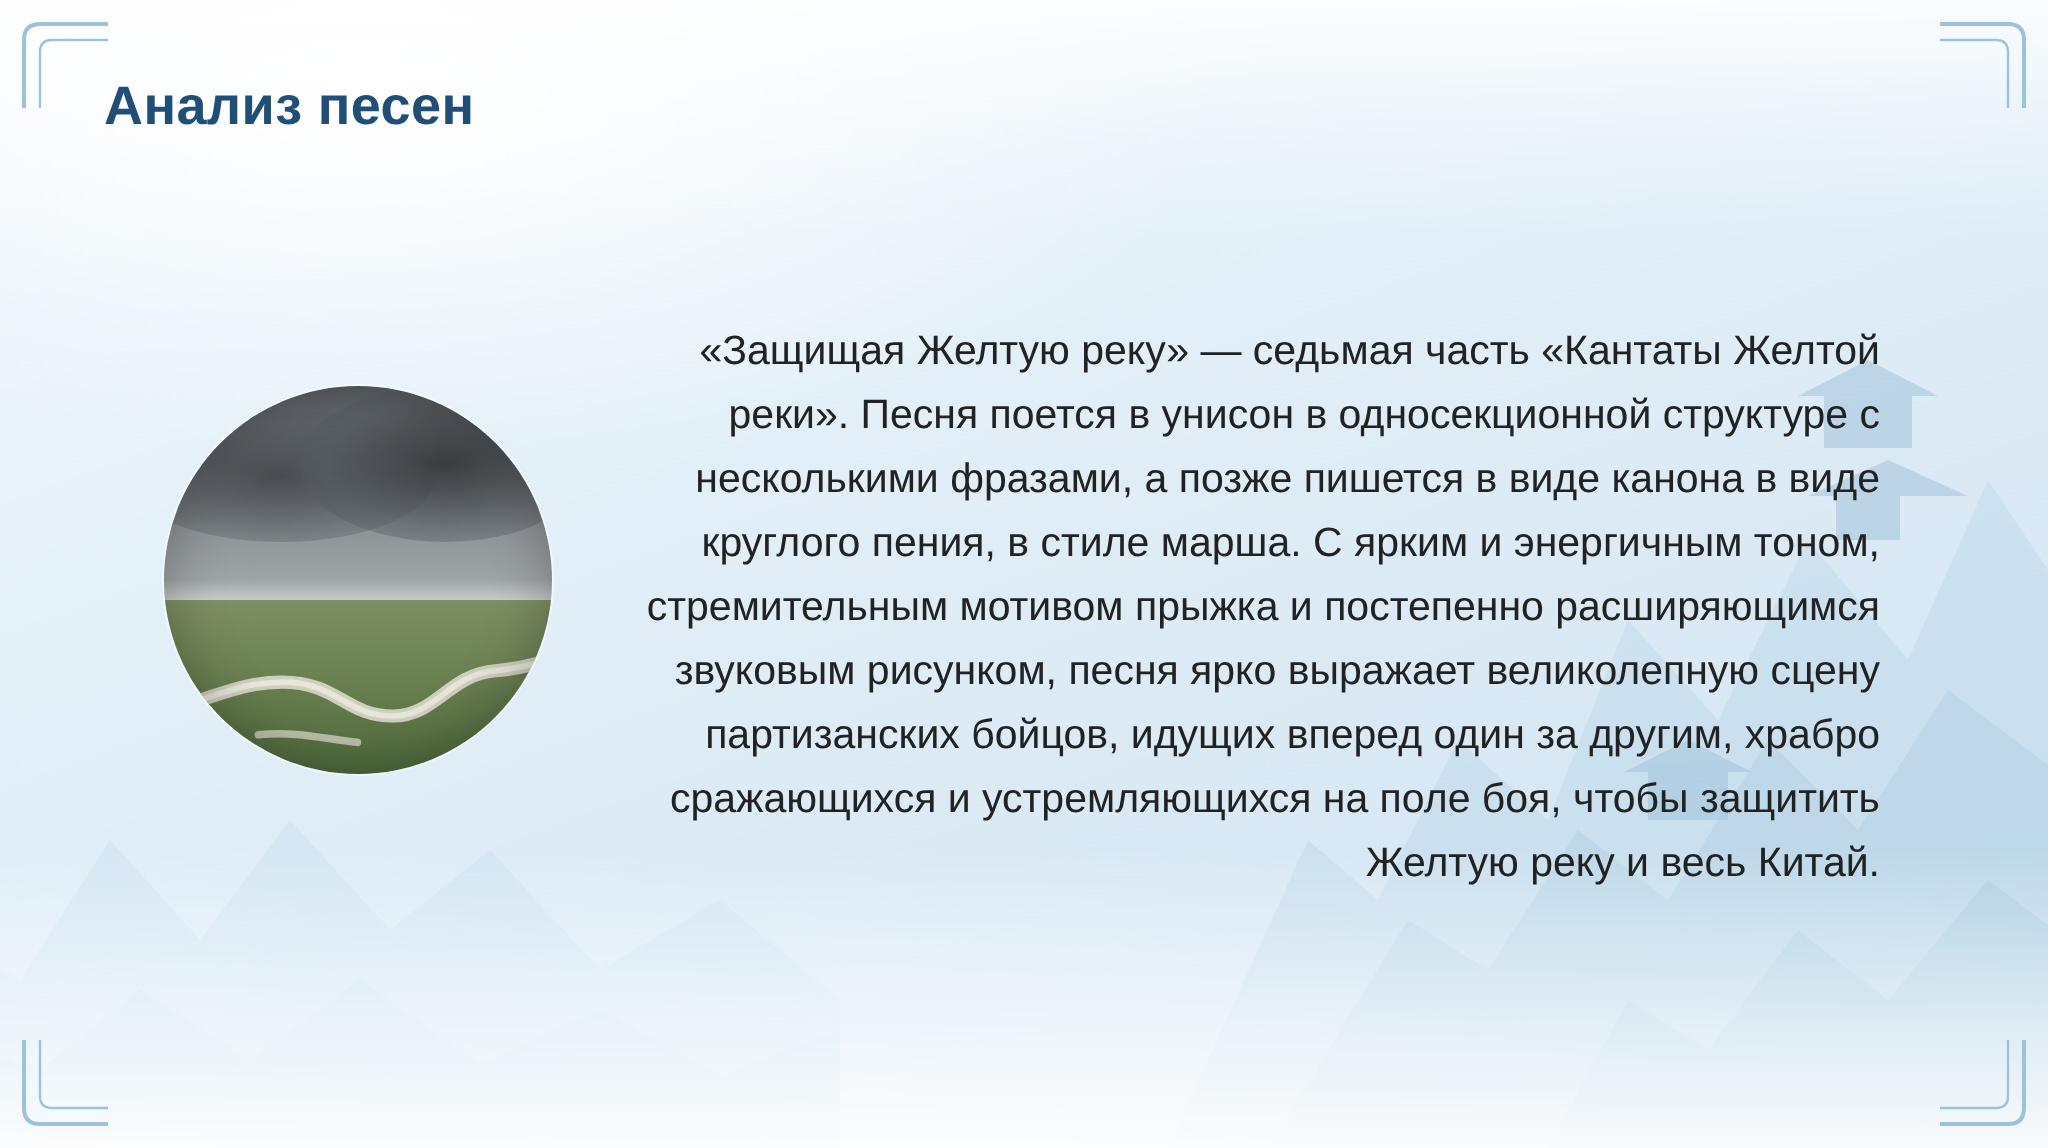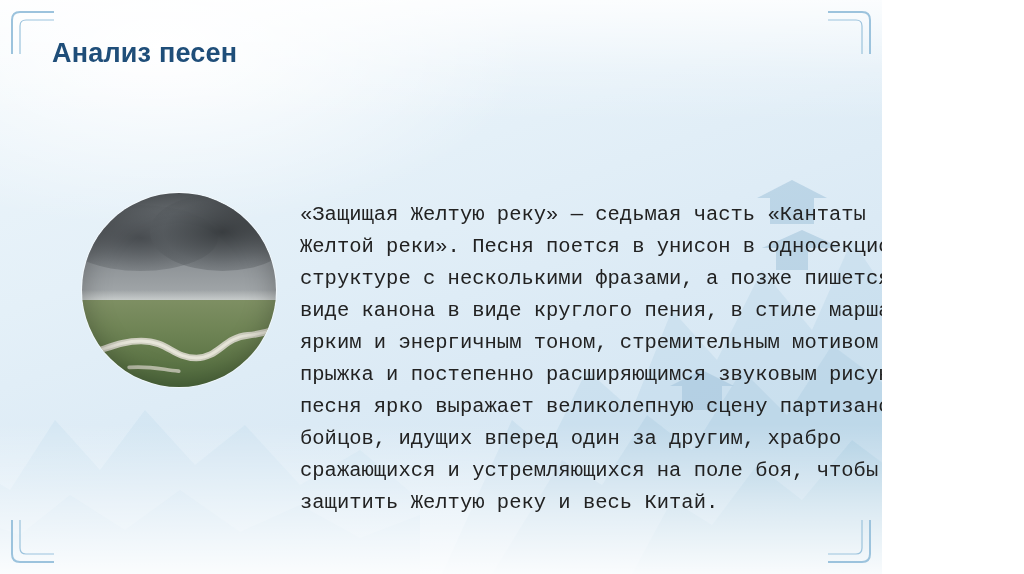--- a/index.html
+++ b/index.html
@@ -9,21 +9,21 @@
   body {
     width: 1024px;
     height: 574px;
     overflow: hidden;
     font-family: "Liberation Sans", sans-serif;
     background: #ffffff;
   }
 
   .slide {
     position: relative;
-    width: 882px;
+    width: 1024px;
     height: 574px;
     background:
       radial-gradient(ellipse 60% 45% at 18% 8%, #ffffff 0%, rgba(255,255,255,0) 70%),
       linear-gradient(160deg, #eef6fb 0%, #e4f0f8 35%, #dbeaf5 60%, #cfe3f1 100%);
     overflow: hidden;
   }
 
   
   .mist-layer {
     position: absolute;
@@ -138,26 +138,25 @@
     border-radius: 50%;
     box-shadow: inset 0 0 28px rgba(0,0,0,0.28);
   }
 
   
   .body-text {
     position: absolute;
     left: 300px;
     top: 160px;
     width: 640px;
-    text-align: left;
-    font-family: Liberation Mono, monospace;
+    text-align: right;
+    font-family: Liberation Sans, sans-serif;
     font-size: 20.5px;
     line-height: 32px;
     color: #222222;
-    margin-top: 39px;
   }
 </style>
 </head>
 <body>
 
 <div class="slide">
 
   <svg class="mist-layer mountain-right" viewBox="0 0 520 454" preserveAspectRatio="none">
     <path d="M70 454 L140 300 L175 330 L215 250 L260 290 L300 190 L345 240 L390 150 L440 210 L480 120 L520 180 L520 454 Z" fill="#b9d6e8" opacity="0.55"></path>
     <path d="M120 454 L190 340 L230 365 L275 295 L320 330 L370 250 L415 295 L460 225 L520 270 L520 454 Z" fill="#a7cbe2" opacity="0.5"></path>

